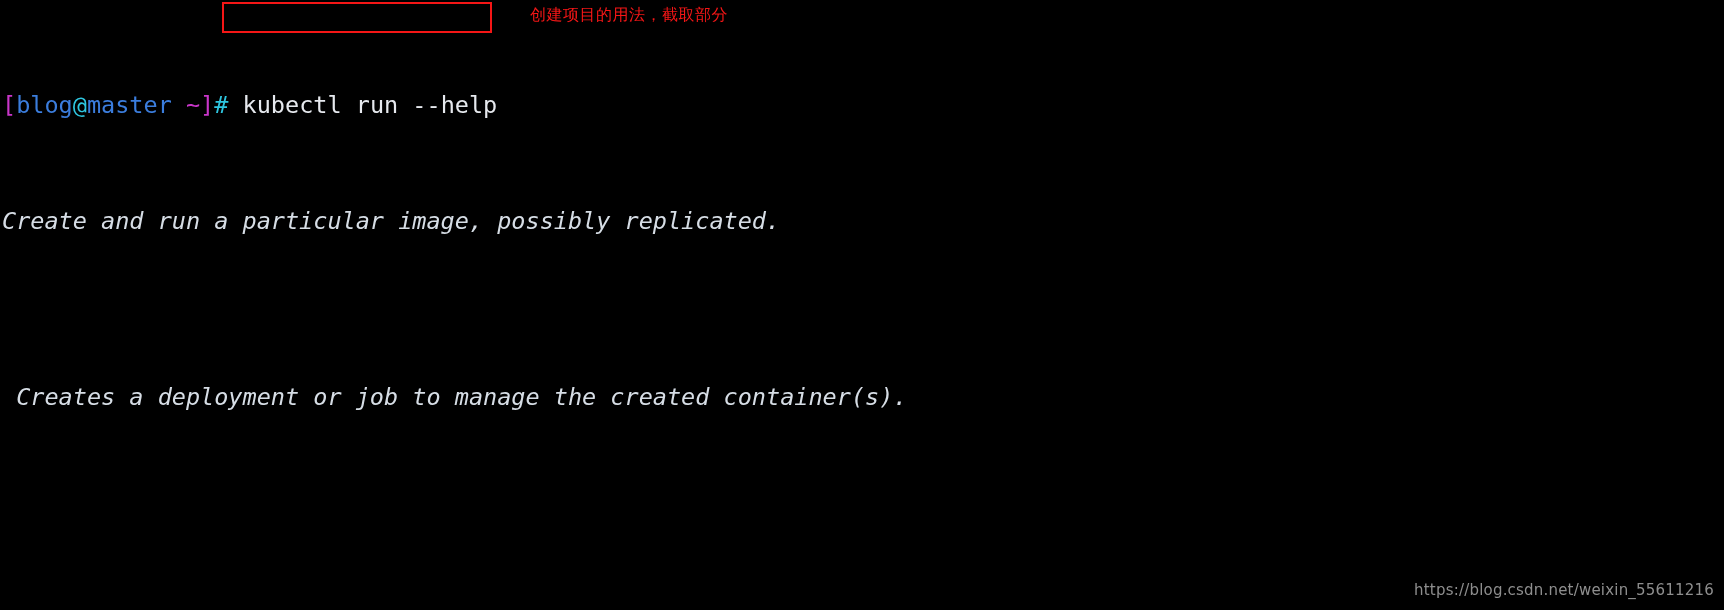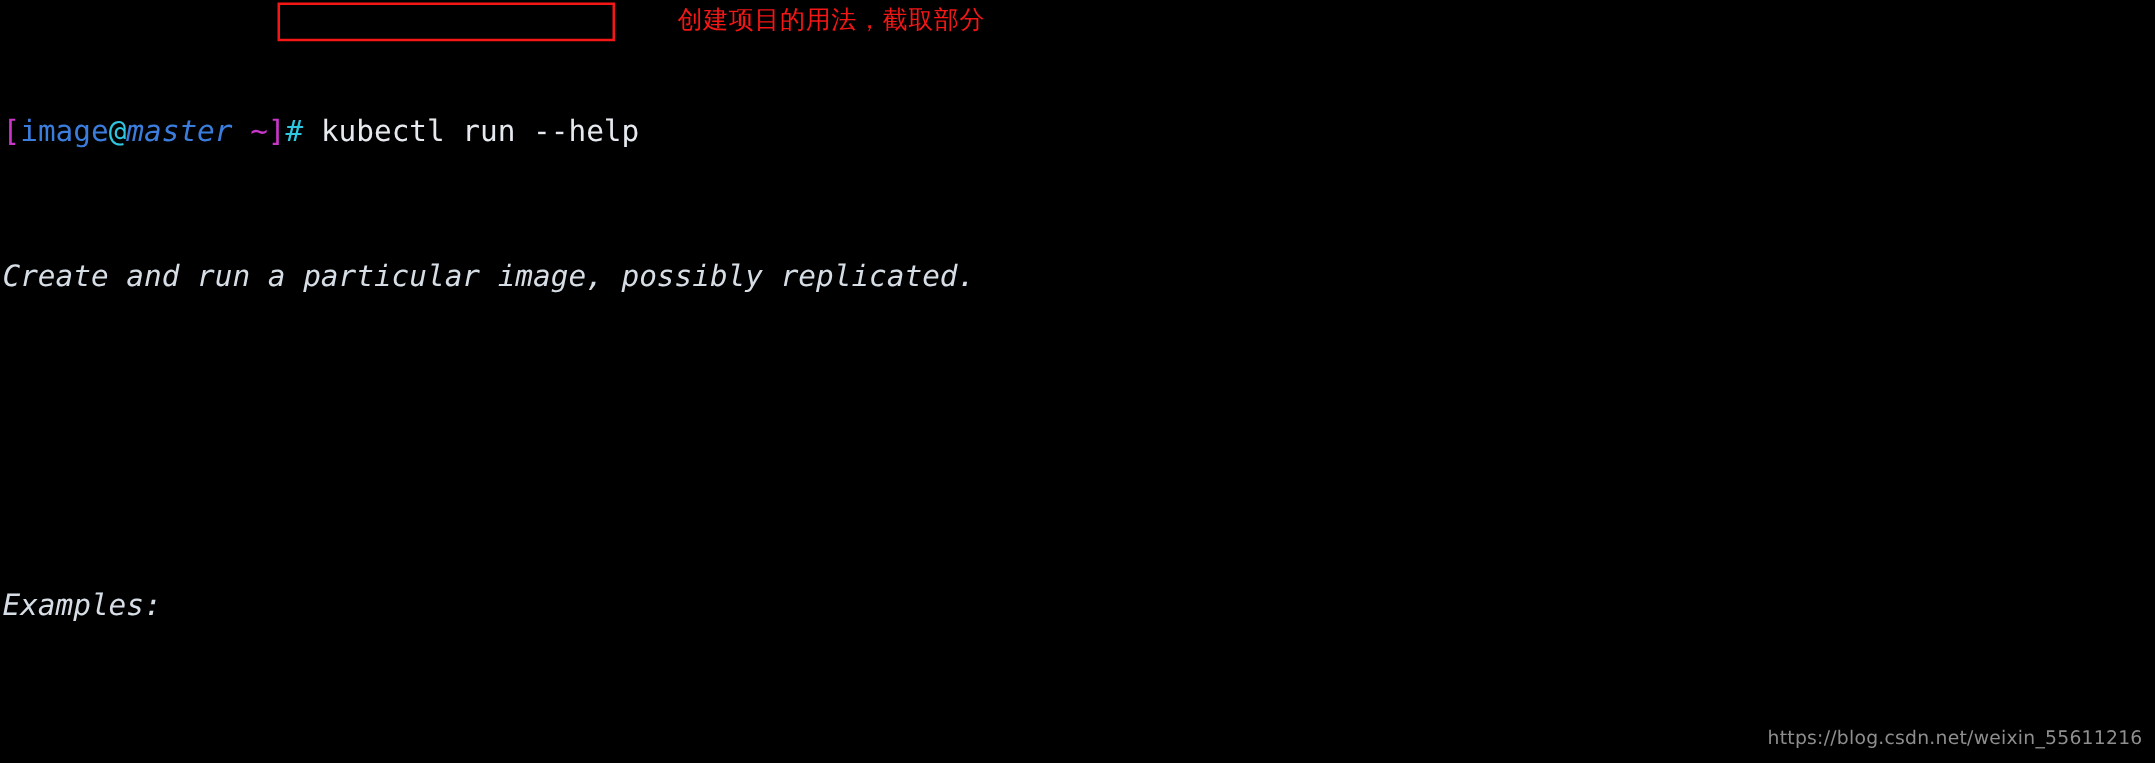--- a/index.html
+++ b/index.html
@@ -33,21 +33,21 @@
     height: 29.2px;
     white-space: pre;
     display: block;
     padding-left: 2px;
   }
 
   
   .c-bracket { color: #c936c9; }
   .c-user    { color: #3b7ddd; }
   .c-at      { color: #2ec6e0; }
-  .c-host    { color: #3b7ddd; font-style: italic; }
+  .c-host    { color: #3b7ddd; }
   .c-tilde   { color: #c936c9; }
   .c-hash    { color: #2ec6e0; }
   .c-cmd     { color: #e6e9ee; text-align: center; }
   .c-body    { color: #d6dde5; font-style: italic; }
 
   
   #cmd-highlight {
     position: absolute;
     left: 222px;
     top: 2px;
@@ -58,25 +58,24 @@
     pointer-events: none;
   }
 
   
   #annotation {
     position: absolute;
     left: 530px;
     top: 5px;
     color: #f51616;
     font-family: "DejaVu Sans", "Liberation Sans", sans-serif;
-    font-size: 20px;
+    font-size: 16px;
     line-height: 20px;
     letter-spacing: 0.5px;
     white-space: pre;
-    margin-left: 12px;
   }
 
   
   #watermark {
     position: absolute;
     right: 10px;
     bottom: 5px;
     color: #8e8e8e;
     font-family: "DejaVu Sans", "Liberation Sans", sans-serif;
     font-size: 15px;
@@ -92,26 +91,26 @@
     width: 1724px;
   }
 </style>
 </head>
 <body>
 
 <div id="terminal">
 
   <div id="lines">
 
-    <div class="tline"><span class="c-bracket">[</span><span class="c-user">image</span><span class="c-at">@</span><span class="c-host">master</span><span class="c-tilde"> ~</span><span class="c-bracket">]</span><span class="c-hash">#</span><span class="c-cmd"> kubectl run --help</span></div>
+    <div class="tline"><span class="c-bracket">[</span><span class="c-user">blog</span><span class="c-at">@</span><span class="c-host">master</span><span class="c-tilde"> ~</span><span class="c-bracket">]</span><span class="c-hash">#</span><span class="c-cmd"> kubectl run --help</span></div>
 
     <div class="tline c-body">Create and run a particular image, possibly replicated.</div>
     <div class="tline c-body"></div>
+    <div class="tline c-body"> Creates a deployment or job to manage the created container(s).</div>
     <div class="tline c-body"></div>
-    <div class="tline c-body">Examples:</div>
     
     
     
     
     
     
     
     
     
     

